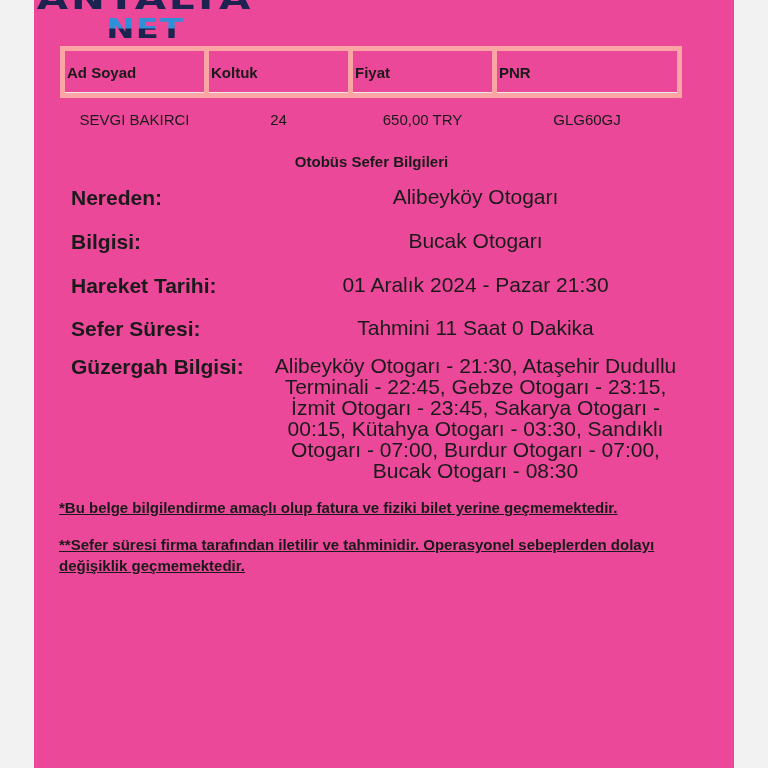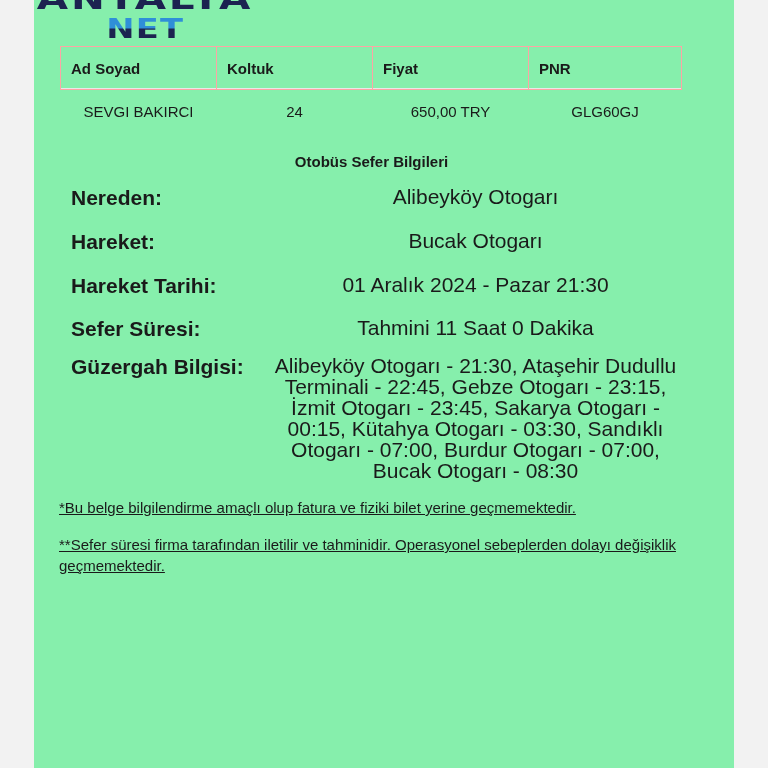--- a/index.html
+++ b/index.html
@@ -11,21 +11,21 @@
       background: #f2f2f2;
       font-family: "Liberation Sans", "DejaVu Sans", sans-serif;
       color: #1a1a1a;
     }
     .page {
       position: absolute;
       left: 34px;
       top: 0;
       width: 700px;
       height: 768px;
-      background: #86efac;
+      background: #ec4899;
     }
     .logo {
       position: absolute;
       left: 26px;
       top: -16px;
       width: 170px;
       height: 62px;
       font-family: "DejaVu Sans", sans-serif;
       font-weight: bold;
       text-align: center;
@@ -55,23 +55,23 @@
       position: absolute;
       left: 26px;
       top: 46px;
       width: 622px;
       border-collapse: collapse;
       font-size: 15px;
     }
     table.pass th {
       text-align: left;
       font-weight: bold;
-      padding: 0 10px;
+      padding: 0 2px;
       height: 42px;
-      border: 1px solid #fca5a5;
+      border: 5px solid #fca5a5;
       box-shadow: inset 0 -1px 0 #e8e8e8;
       margin-left: 18px;
     }
     table.pass td {
       text-align: center;
       padding: 0 10px;
       height: 42px;
       border: none;
     }
     .section-title {
@@ -104,20 +104,21 @@
       line-height: 21px;
       text-align: center;
     }
     .notes {
       position: absolute;
       left: 25px;
       top: 497px;
       width: 640px;
       font-size: 15px;
       line-height: 21px;
+      font-weight: bold;
     }
     .notes p {
       margin: 0 0 16px 0;
       text-decoration: underline;
     }
   </style>
 </head>
 <body>
 
 <div class="page">
@@ -147,21 +148,21 @@
   </table>
 
   <div class="section-title">Otobüs Sefer Bilgileri</div>
 
   <div class="info">
     <div class="info-row" style="height:44px">
       <div class="info-label">Nereden:</div>
       <div class="info-value">Alibeyköy Otogarı</div>
     </div>
     <div class="info-row" style="height:44px">
-      <div class="info-label">Hareket:</div>
+      <div class="info-label">Bilgisi:</div>
       <div class="info-value">Bucak Otogarı</div>
     </div>
     <div class="info-row" style="height:43px">
       <div class="info-label">Hareket Tarihi:</div>
       <div class="info-value">01 Aralık 2024 - Pazar 21:30</div>
     </div>
     <div class="info-row" style="height:38px">
       <div class="info-label">Sefer Süresi:</div>
       <div class="info-value">Tahmini 11 Saat 0 Dakika</div>
     </div>

